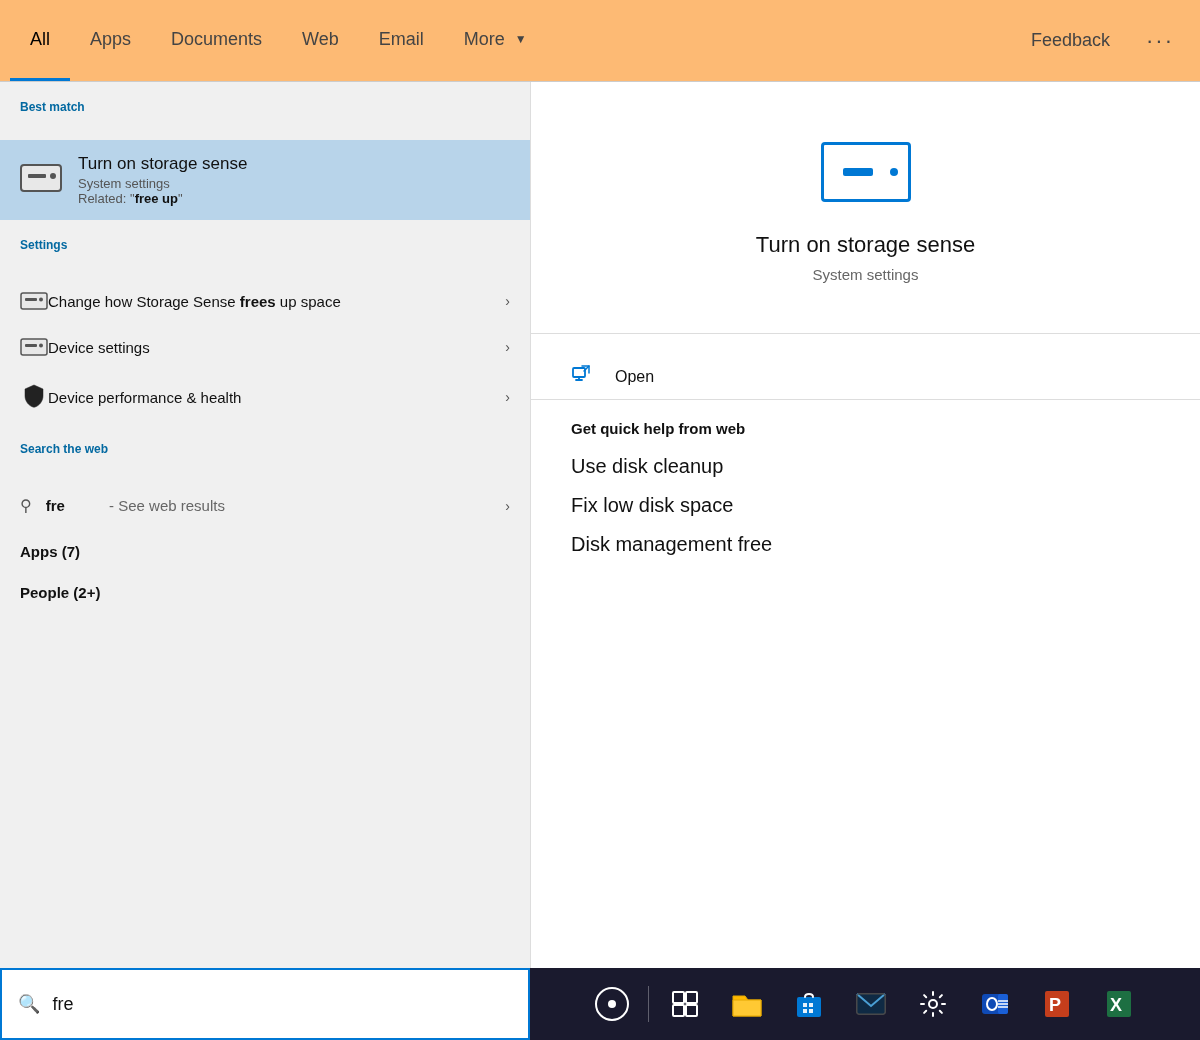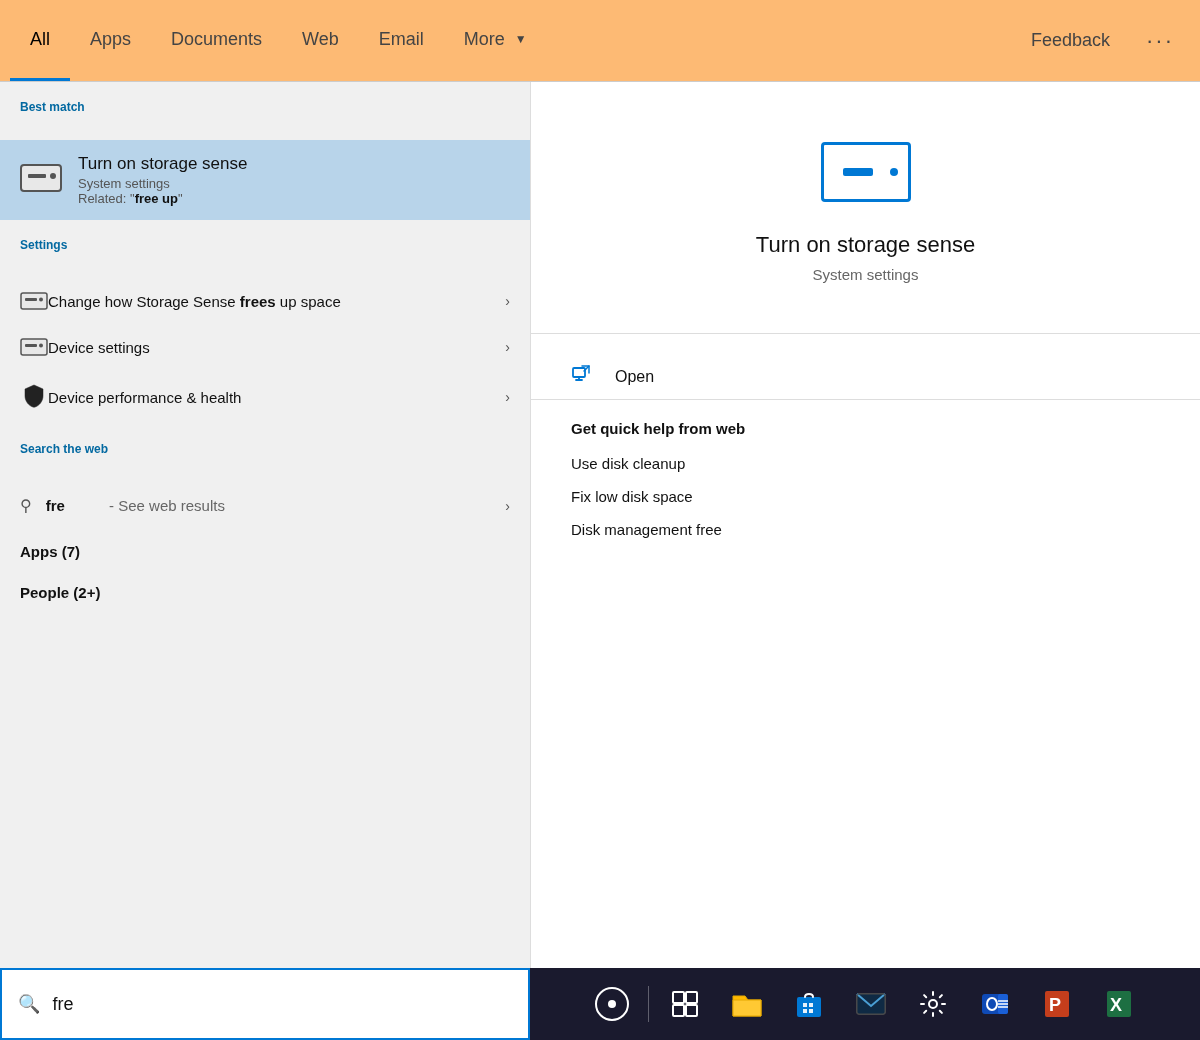--- a/index.html
+++ b/index.html
@@ -257,21 +257,21 @@
       border-top: 1px solid #ddd;
     }
     .help-title {
       font-size: 15px;
       font-weight: 700;
       color: #111;
       margin-bottom: 18px;
     }
     .help-link {
       display: block;
-      font-size: 15px;
+      font-size: 20px;
       color: #111;
       margin-bottom: 16px;
       cursor: pointer;
     }
 
     
     .taskbar {
       height: 72px;
       background: #1a1a2e;
       display: flex;

